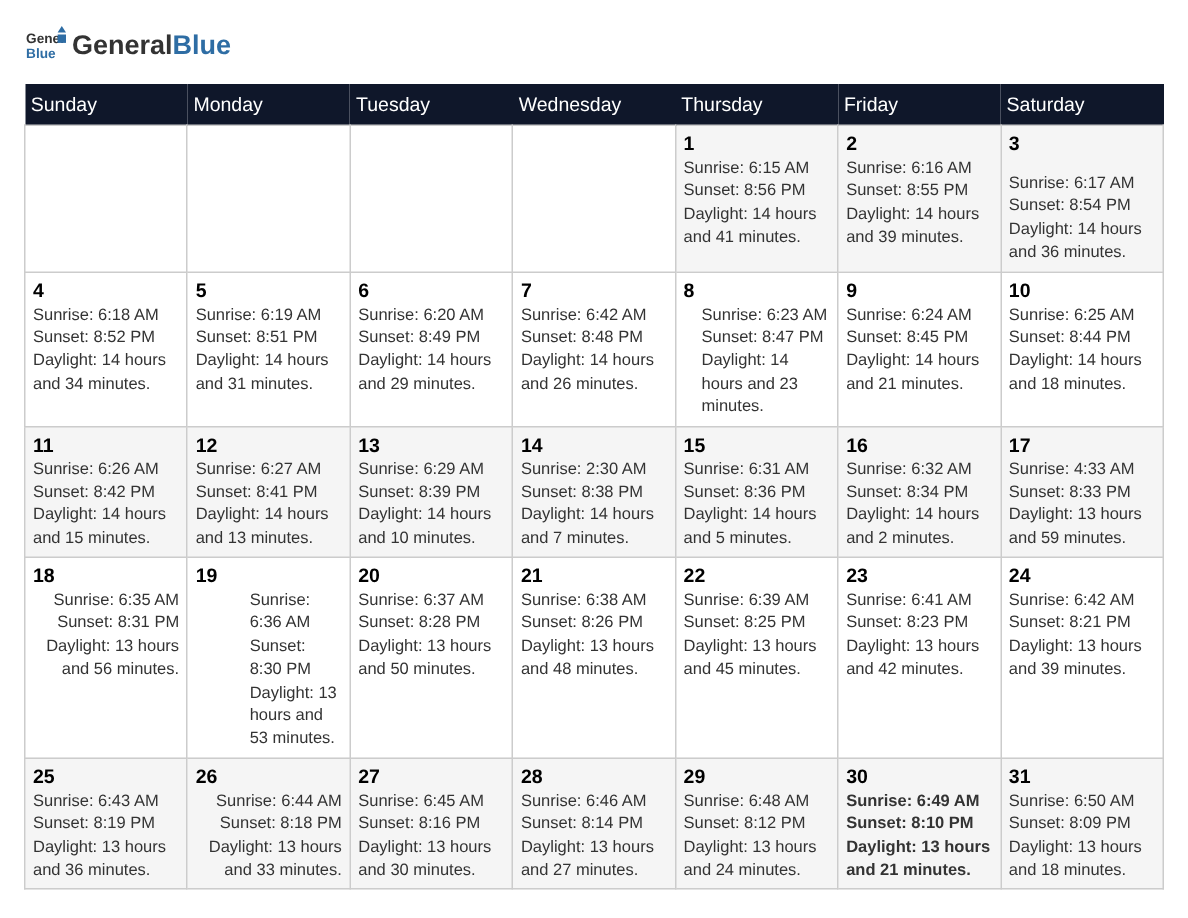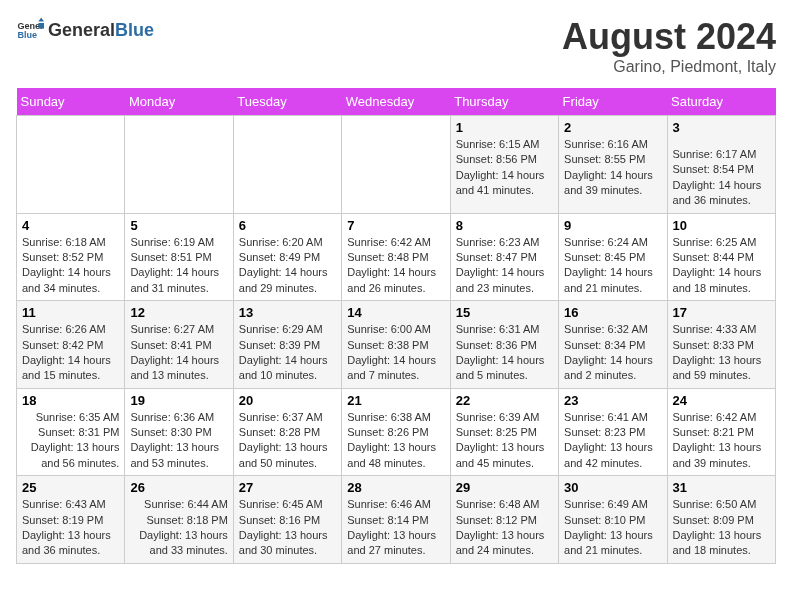--- a/index.html
+++ b/index.html
@@ -46,21 +46,21 @@
     .sub-title {
       font-size: 16px;
       color: #555;
     }
     table {
       width: 100%;
       border-collapse: collapse;
       font-size: 11px;
     }
     thead tr th {
-      background-color: #d946ef;
+      background-color: #0f172a;
       color: #fff;
       padding: 6px 4px;
       text-align: left;
       font-size: 13px;
       font-weight: normal;
     }
     tbody tr td {
       border: 1px solid #ccc;
       padding: 4px 5px;
       vertical-align: top;
@@ -96,24 +96,20 @@
       <polygon points="32,8 40,8 36,2" fill="#2e6da4"></polygon>
       <polygon points="32,10 40,10 40,18 32,18" fill="#2e6da4"></polygon>
     </svg>
     <div>
       <div style="display:flex;align-items:baseline;gap:0px;">
         <span class="logo-text-general">General</span>
           <span class="logo-text-blue">Blue</span>
       </div>
     </div>
   </div>
-  <div class="title-area">
-    <div class="main-title">August 2024</div>
-    <div class="sub-title">Garino, Piedmont, Italy</div>
-  </div>
 </div>
 
 <table>
   <thead>
     <tr>
     <th>Sunday</th>
         <th>Monday</th>
         <th>Tuesday</th>
         <th>Wednesday</th>
         <th>Thursday</th>
@@ -166,21 +162,21 @@
 Daylight: 14 hours and 29 minutes.</div>
         </td>
         <td>
           <span class="day-num">7</span>
           <div class="day-info" style="white-space: pre-line;">Sunrise: 6:42 AM
 Sunset: 8:48 PM
 Daylight: 14 hours and 26 minutes.</div>
         </td>
         <td>
           <span class="day-num">8</span>
-          <div class="day-info" style="white-space: pre-line;">Sunrise: 6:23 AM
+          <div class="day-info" style="white-space: pre-line; margin-left: 12px;">Sunrise: 6:23 AM
 Sunset: 8:47 PM
 Daylight: 14 hours and 23 minutes.</div>
         </td>
         <td>
           <span class="day-num">9</span>
           <div class="day-info" style="white-space: pre-line;">Sunrise: 6:24 AM
 Sunset: 8:45 PM
 Daylight: 14 hours and 21 minutes.</div>
         </td>
         <td>
@@ -204,21 +200,21 @@
 Daylight: 14 hours and 13 minutes.</div>
         </td>
         <td>
           <span class="day-num">13</span>
           <div class="day-info" style="white-space: pre-line;">Sunrise: 6:29 AM
 Sunset: 8:39 PM
 Daylight: 14 hours and 10 minutes.</div>
         </td>
         <td>
           <span class="day-num">14</span>
-          <div class="day-info" style="white-space: pre-line;">Sunrise: 6:00 AM
+          <div class="day-info" style="white-space: pre-line;">Sunrise: 2:30 AM
 Sunset: 8:38 PM
 Daylight: 14 hours and 7 minutes.</div>
         </td>
         <td>
           <span class="day-num">15</span>
           <div class="day-info" style="white-space: pre-line;">Sunrise: 6:31 AM
 Sunset: 8:36 PM
 Daylight: 14 hours and 5 minutes.</div>
         </td>
         <td>
@@ -236,21 +232,21 @@
       </tr>
       <tr>
         <td>
           <span class="day-num">18</span>
           <div class="day-info" style="white-space: pre-line; text-align: right;">Sunrise: 6:35 AM
 Sunset: 8:31 PM
 Daylight: 13 hours and 56 minutes.</div>
         </td>
         <td>
           <span class="day-num">19</span>
-          <div class="day-info" style="white-space: pre-line;">Sunrise: 6:36 AM
+          <div class="day-info" style="white-space: pre-line; margin-left: 36px;">Sunrise: 6:36 AM
 Sunset: 8:30 PM
 Daylight: 13 hours and 53 minutes.</div>
         </td>
         <td>
           <span class="day-num">20</span>
           <div class="day-info" style="white-space: pre-line;">Sunrise: 6:37 AM
 Sunset: 8:28 PM
 Daylight: 13 hours and 50 minutes.</div>
         </td>
         <td>
@@ -304,21 +300,21 @@
 Daylight: 13 hours and 27 minutes.</div>
         </td>
         <td>
           <span class="day-num">29</span>
           <div class="day-info" style="white-space: pre-line;">Sunrise: 6:48 AM
 Sunset: 8:12 PM
 Daylight: 13 hours and 24 minutes.</div>
         </td>
         <td>
           <span class="day-num">30</span>
-          <div class="day-info" style="white-space: pre-line;">Sunrise: 6:49 AM
+          <div class="day-info" style="white-space: pre-line; font-weight: bold;">Sunrise: 6:49 AM
 Sunset: 8:10 PM
 Daylight: 13 hours and 21 minutes.</div>
         </td>
         <td>
           <span class="day-num">31</span>
           <div class="day-info" style="white-space: pre-line;">Sunrise: 6:50 AM
 Sunset: 8:09 PM
 Daylight: 13 hours and 18 minutes.</div>
         </td>
       </tr>

